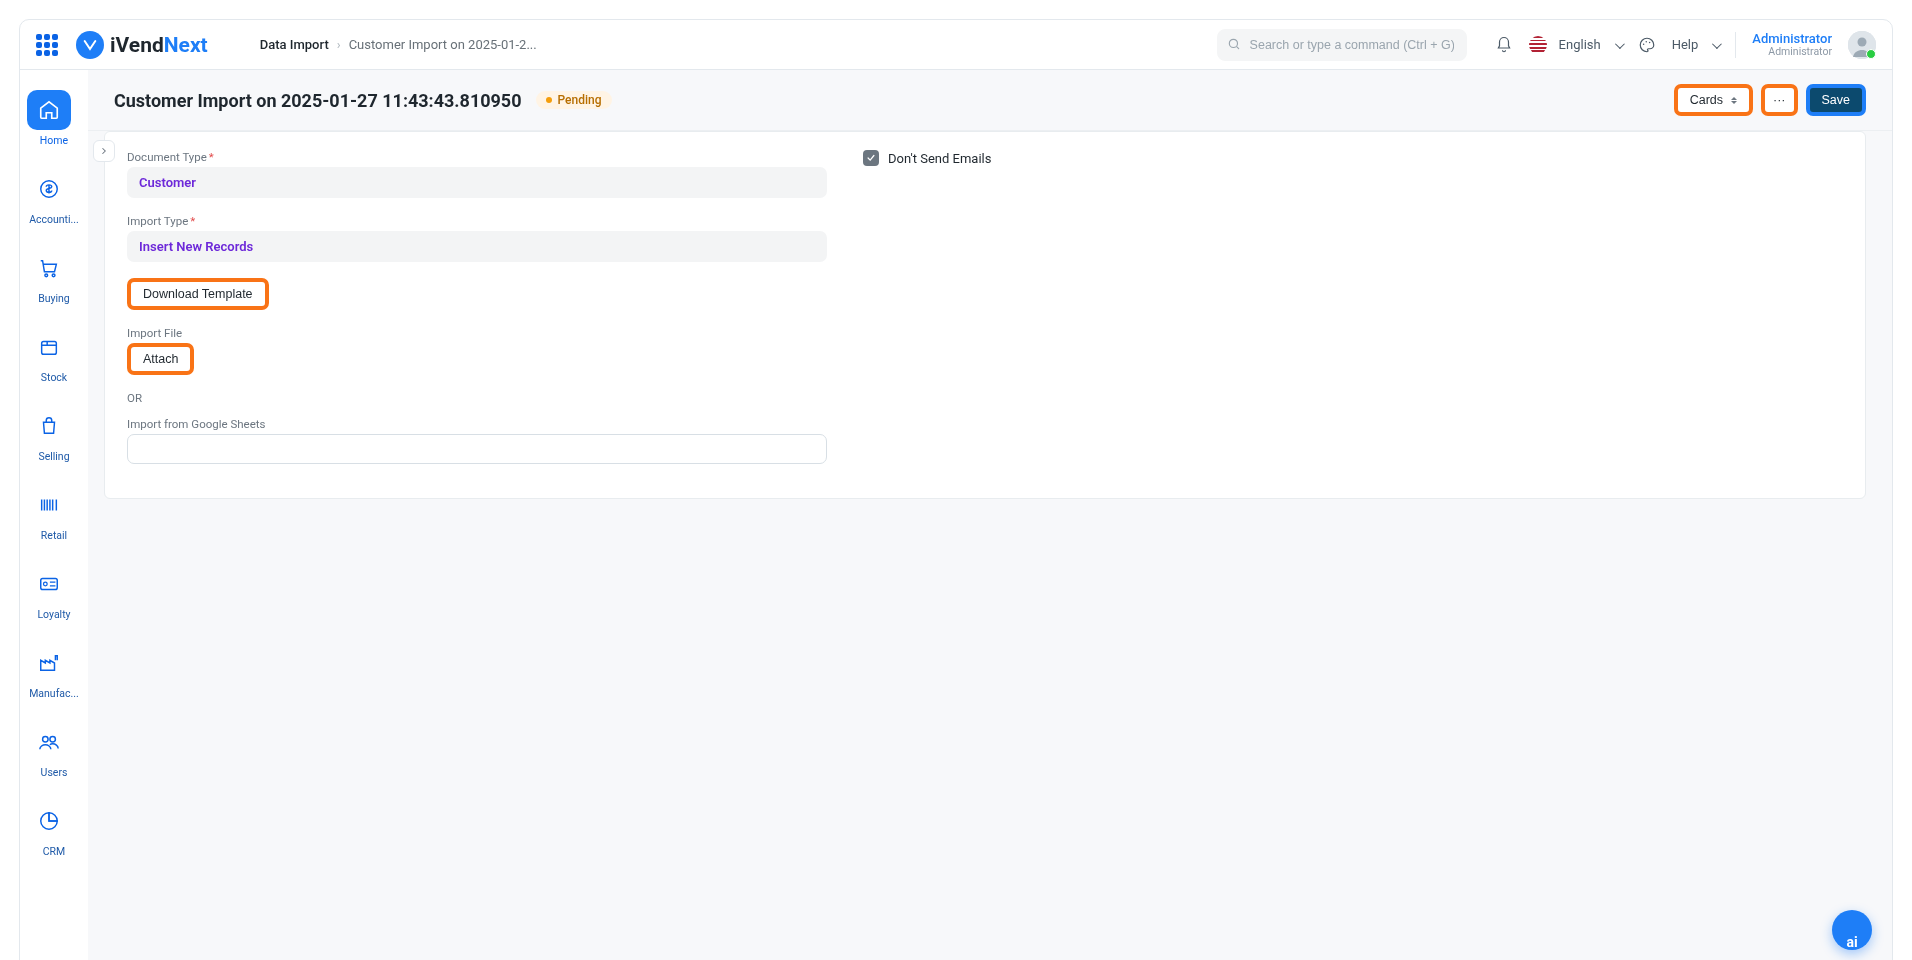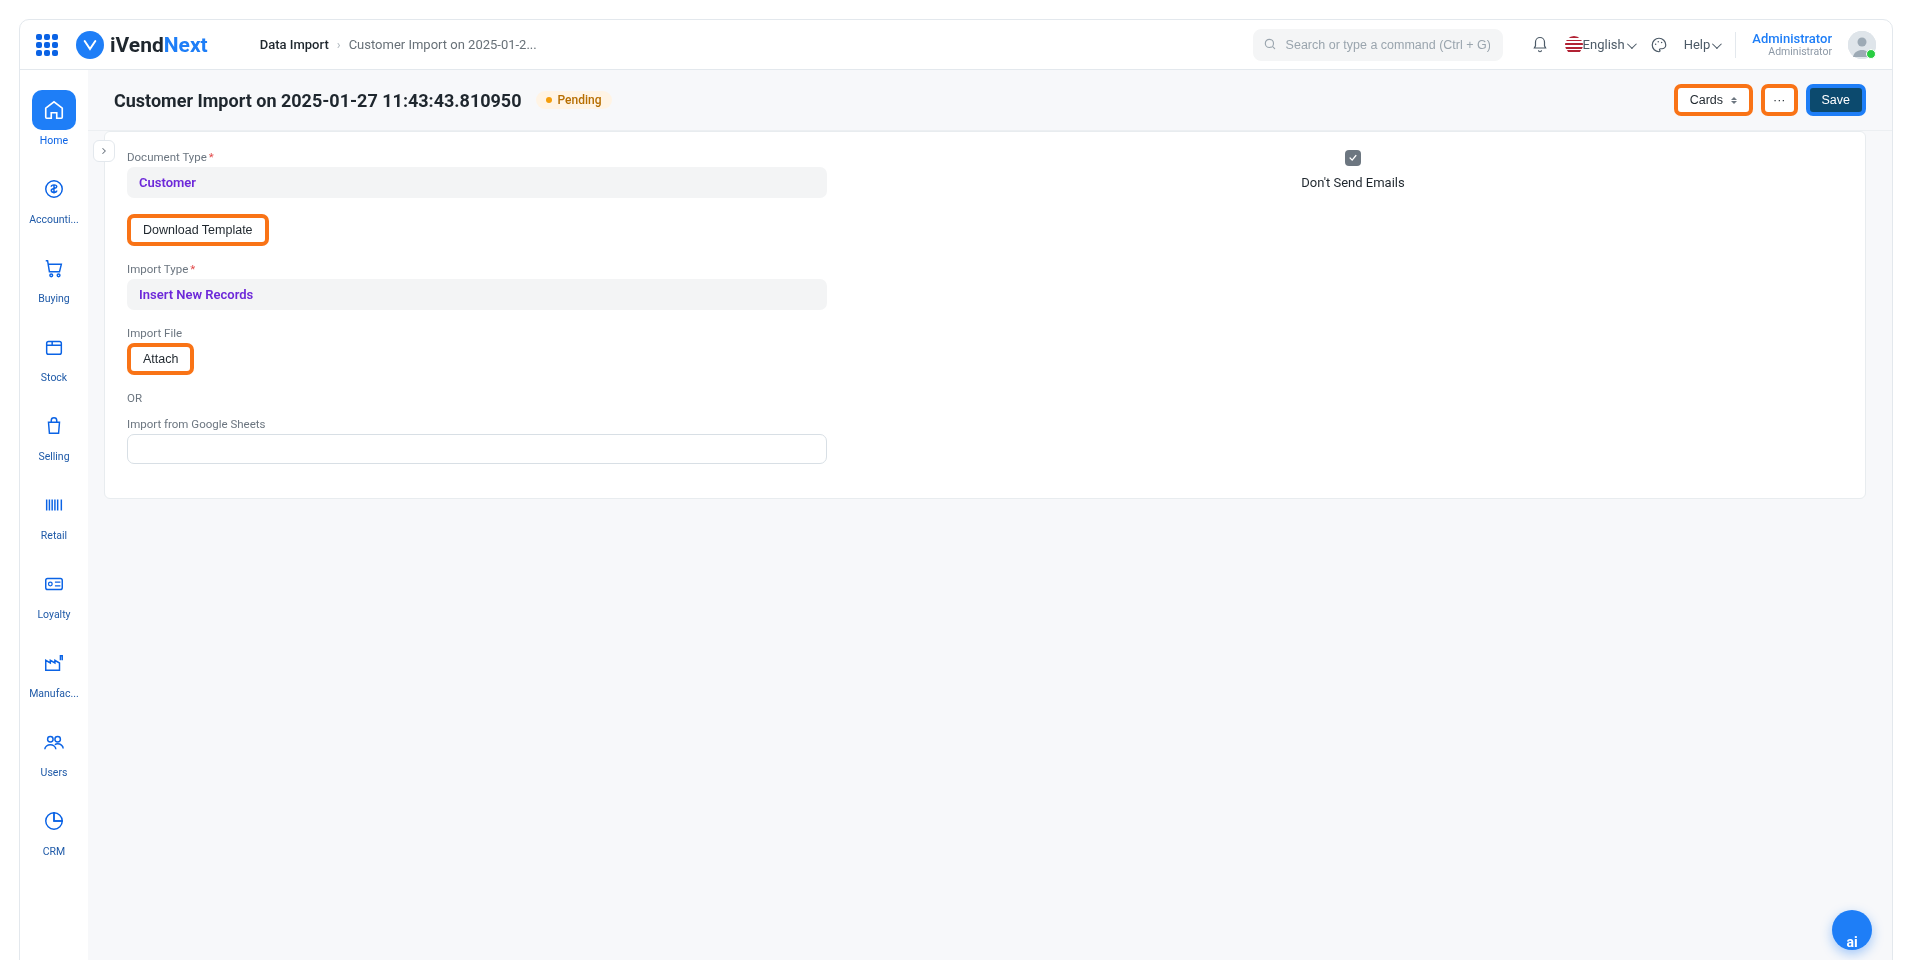--- a/index.html
+++ b/index.html
@@ -96,21 +96,21 @@
     }
     .nav-right {
       display: flex;
       align-items: center;
       gap: 16px;
       margin-left: 16px;
     }
     .nav-item {
       display: flex;
       align-items: center;
-      gap: 0;
+      gap: 12px;
       cursor: pointer;
       color: #4c5a67;
       font-size: 13px;
     }
     .flag-circle {
       width: 18px; height: 18px;
       border-radius: 50%;
       background: linear-gradient(#b22234 10%, #fff 10% 20%, #b22234 20% 30%, #fff 30% 40%, #b22234 40% 50%, #fff 50% 60%, #b22234 60% 70%, #fff 70% 80%, #b22234 80% 90%, #fff 90%);
       position: relative;
       overflow: hidden;
@@ -154,21 +154,20 @@
       display: flex;
       flex-direction: column;
       align-items: center;
       padding-top: 14px;
       gap: 2px;
     }
     .side-item {
       width: 54px;
       display: flex;
       flex-direction: column;
-      align-items: center;
       padding: 6px 0 2px;
       cursor: pointer;
       color: #0b63e5;
       font-size: 10.5px;
       margin-bottom: 12px;
     }
     .side-item.active .side-icon-box {
       background: #1e7ef7;
       color: #fff;
     }
@@ -308,21 +307,20 @@
       padding: 0 10px;
       font-size: 13px;
       background: #fff;
     }
     .checkbox-row {
       display: flex;
       align-items: center;
       gap: 9px;
       padding-top: 0;
       cursor: pointer;
-      flex-direction: column;
     }
     .checkbox {
       width: 16px; height: 16px;
       border-radius: 4px;
       background: #6c7680;
       display: flex;
       align-items: center;
       justify-content: center;
       color: #fff;
     }
@@ -579,28 +577,28 @@
 
         <div class="form-col">
           <div class="field-group">
             <label class="field-label">
               <span>Document Type</span><span class="req">*</span>
             </label>
             <div class="read-field">Customer</div>
           </div>
 
           <div class="field-group">
-            <button class="btn">Download Template</button>
-          </div>
-
-          <div class="field-group">
             <label class="field-label">
               <span>Import Type</span><span class="req">*</span>
             </label>
             <div class="read-field">Insert New Records</div>
+          </div>
+
+          <div class="field-group">
+            <button class="btn">Download Template</button>
           </div>
 
           <div class="field-group">
             <label class="field-label">Import File</label>
             <button class="btn">Attach</button>
           </div>
 
           <span class="or-label">OR</span>
 
           <div class="field-group">

